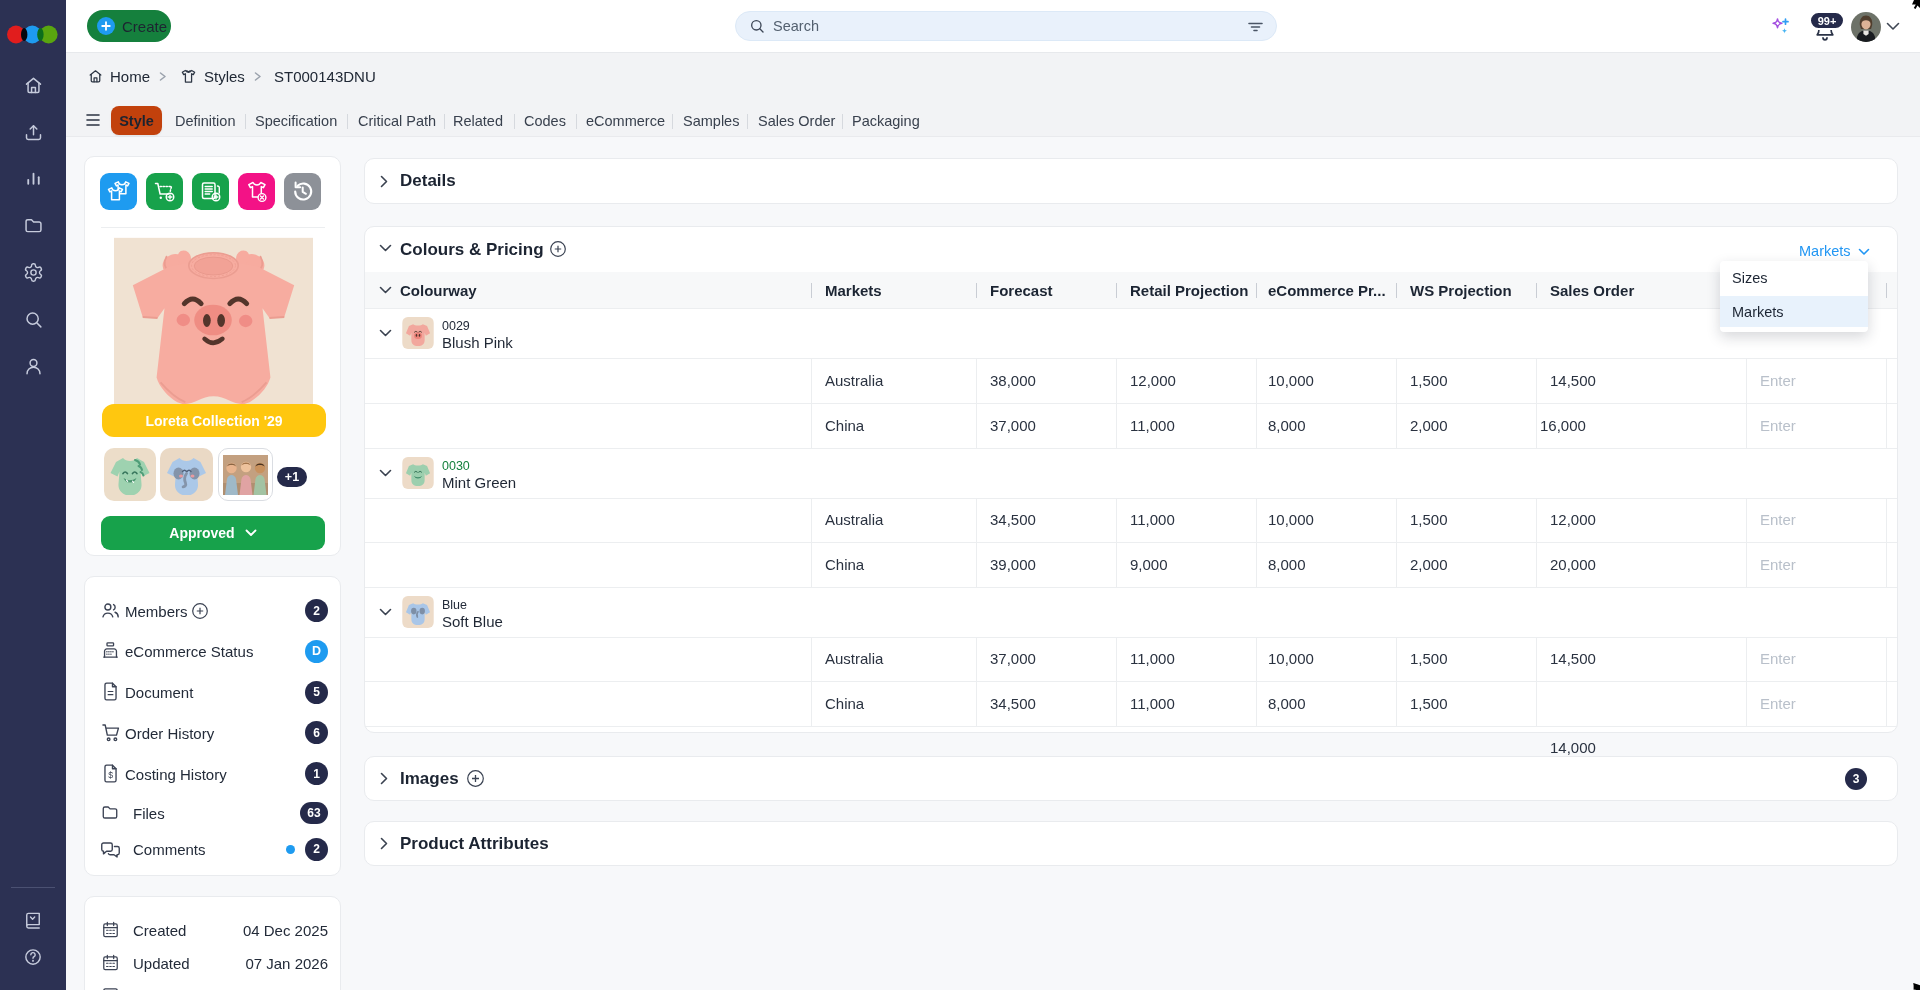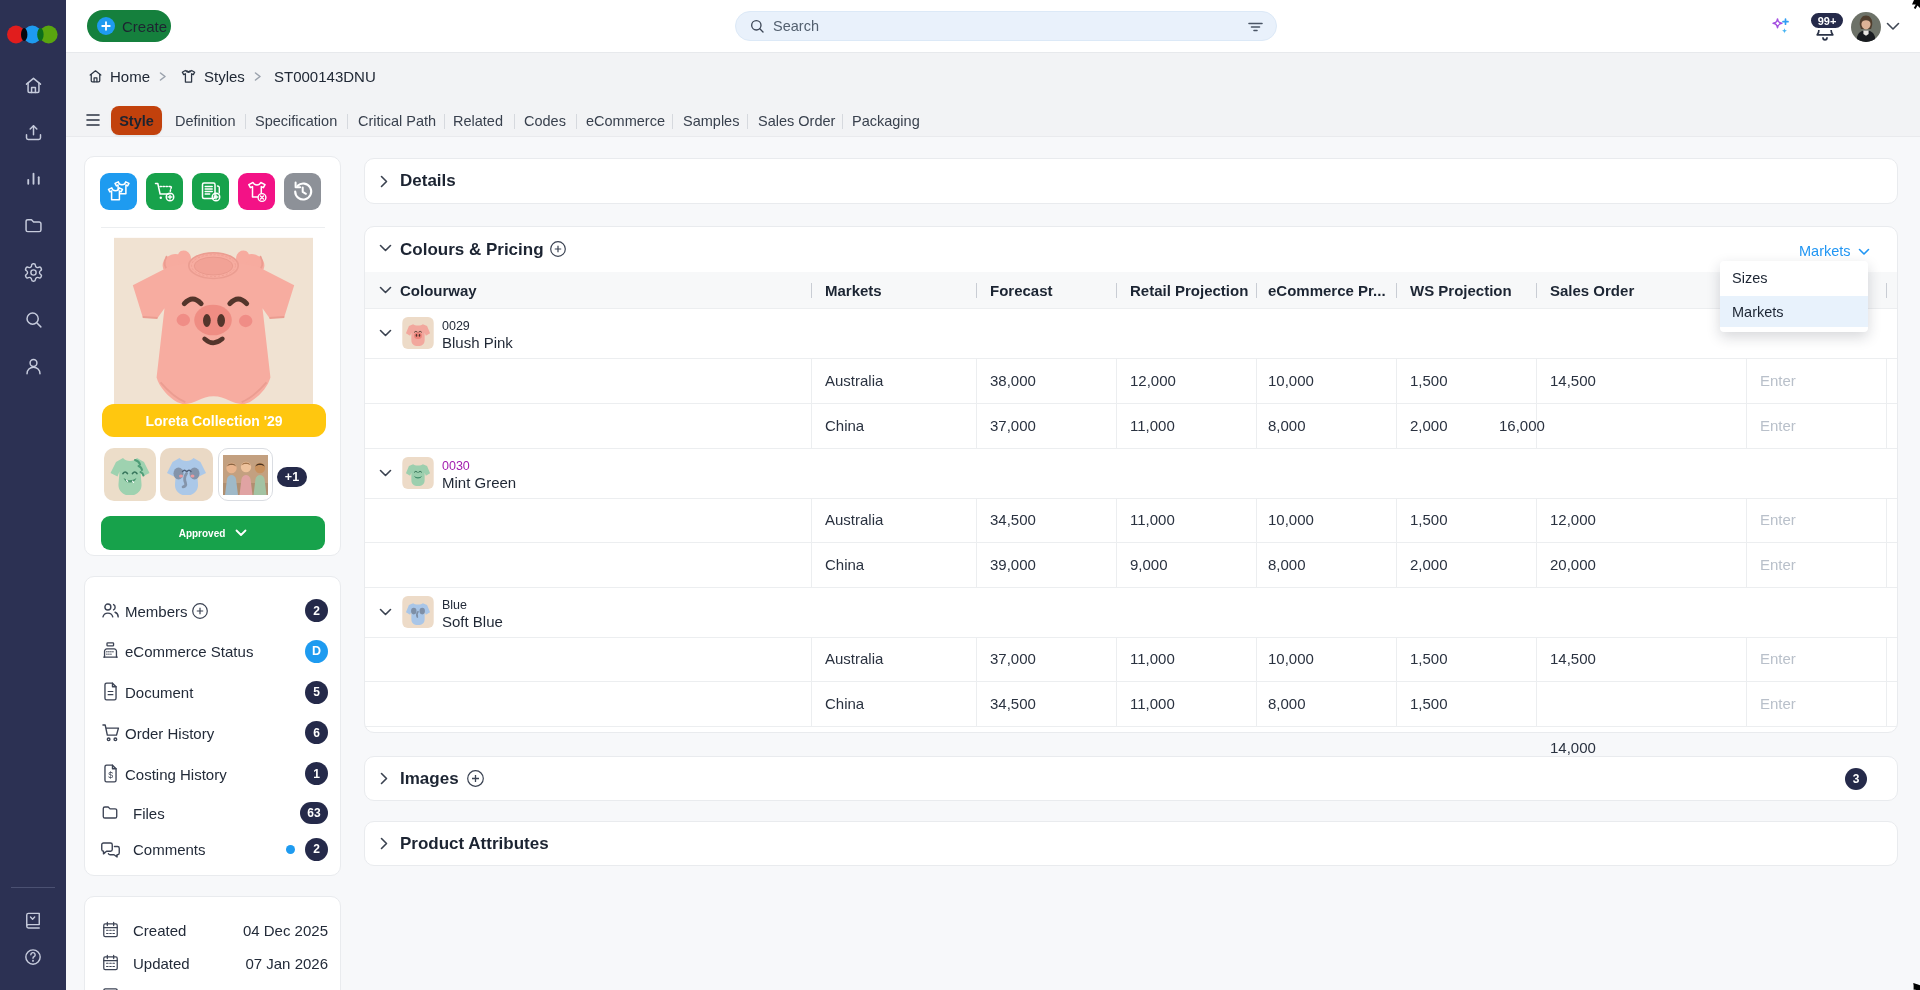--- a/index.html
+++ b/index.html
@@ -285,21 +285,21 @@
       <path d="M18.1 11 a5.2 5.2 0 0 1 9.8 0 c-1.5-2.6-8.3-2.6-9.8 0 Z" fill="#a3754c"></path>
       <path d="M30.5 40 L32.5 24 a5 7 0 0 1 9 0 L43.5 40 Z" fill="#a3c3a3"></path>
       <circle cx="37" cy="13" r="5.2" fill="#c8915e"></circle>
       <path d="M32.1 12 a5.2 5.2 0 0 1 9.8 0 c-1.5-2.6-8.3-2.6-9.8 0 Z" fill="#4a3423"></path>
     </g>
   </svg>
 </div>
 <div class="abs" style="left:277px;top:467px;width:30px;height:20px;border-radius:10px;background:#252a4a;color:#fff;font-size:12.5px;font-weight:bold;display:flex;align-items:center;justify-content:center;">+1</div>
 
 <div class="abs" style="left:101px;top:516px;width:224px;height:34px;border-radius:9px;background:#17a24b;display:flex;align-items:center;justify-content:center;">
-  <span style="font-size:10px;font-weight:bold;color:#fff;">Approved</span>
+  <span style="font-size:14px;font-weight:bold;color:#fff;">Approved</span>
   <svg style="margin-left:10px;" width="12" height="8" viewBox="0 0 12 8" fill="none" stroke="#fff" stroke-width="1.8" stroke-linecap="round" stroke-linejoin="round">
       <path d="M1.5 1.5 L6 6 L10.5 1.5"></path>
     </svg>
 </div>
 <div class="card" id="members-card" style="left:84px;top:576px;width:257px;height:300px;"></div>
 
 <svg class="abs" style="left:100px;top:600px;" width="21" height="21" viewBox="0 0 24 24" fill="none" stroke="#3c4354" stroke-width="1.6" stroke-linecap="round" stroke-linejoin="round">
     <circle cx="9" cy="8" r="3.4"></circle>
     <path d="M3.4 19.3 a5.8 5.8 0 0 1 11.2 0"></path>
     <path d="M15.5 5.2 a3.4 3.4 0 0 1 0 6"></path>
@@ -470,21 +470,21 @@
 
 <svg class="abs" style="left:379px;top:469px;" width="13" height="8" viewBox="0 0 13 8" fill="none" stroke="#3a4250" stroke-width="1.6" stroke-linecap="round" stroke-linejoin="round">
     <path d="M1.5 1.5 L6.5 6.5 L11.5 1.5"></path>
   </svg>
 <svg class="abs" style="left:402px;top:457px;border-radius:6px;" width="32" height="32" viewBox="0 0 52 53">
     <rect width="52" height="53" fill="#eddbc8"></rect>
     <path d="M18 12 C20 15, 32 15, 34 12 L41 15 L46 27 L39 31 L37 26 L37 38 C37 45 33 48 26 48 C19 48 15 45 15 38 L15 26 L13 31 L6 27 L11 15 Z" fill="#9ccfae"></path>
     <path d="M20 25 q2.5-3 5 0 M27 25 q2.5-3 5 0" stroke="#2f6e52" stroke-width="1.6" fill="none" stroke-linecap="round"></path>
     <path d="M19 31 q7 5 14 0 q-2 4.5-7 4.5 q-5 0-7-4.5 Z" fill="#3f8a68"></path>
   </svg>
-<div class="abs" style="left:442px;top:459px;font-size:12.5px;color:#a21caf;">0030</div>
+<div class="abs" style="left:442px;top:459px;font-size:12.5px;color:#15803d;">0030</div>
 <div class="abs" style="left:442px;top:474px;font-size:15px;color:#1f2734;">Mint Green</div>
 
 <svg class="abs" style="left:379px;top:608px;" width="13" height="8" viewBox="0 0 13 8" fill="none" stroke="#3a4250" stroke-width="1.6" stroke-linecap="round" stroke-linejoin="round">
     <path d="M1.5 1.5 L6.5 6.5 L11.5 1.5"></path>
   </svg>
 <svg class="abs" style="left:402px;top:596px;border-radius:6px;" width="32" height="32" viewBox="0 0 52 53">
     <rect width="52" height="53" fill="#eddbc8"></rect>
     <path d="M18 12 C20 15, 32 15, 34 12 L41 15 L46 27 L39 31 L37 26 L37 38 C37 45 33 48 26 48 C19 48 15 45 15 38 L15 26 L13 31 L6 27 L11 15 Z" fill="#a9c6e8"></path>
     <ellipse cx="19" cy="25" rx="4.5" ry="5.5" fill="#7e8fa6"></ellipse>
     <ellipse cx="33" cy="25" rx="4.5" ry="5.5" fill="#7e8fa6"></ellipse>
@@ -499,21 +499,21 @@
 <div class="abs num" style="left:1268px;top:372px;">10,000</div>
 <div class="abs num" style="left:1410px;top:372px;">1,500</div>
 <div class="abs num" style="left:1550px;top:372px;">14,500</div>
 <div class="abs num" style="left:1760px;top:372px;color:#b9c0ca;">Enter</div>
 
 <div class="abs num" style="left:825px;top:417px;">China</div>
 <div class="abs num" style="left:990px;top:417px;">37,000</div>
 <div class="abs num" style="left:1130px;top:417px;">11,000</div>
 <div class="abs num" style="left:1268px;top:417px;">8,000</div>
 <div class="abs num" style="left:1410px;top:417px;">2,000</div>
-<div class="abs num" style="left:1499px;top:417px;">16,000</div>
+<div class="abs num" style="left:1540px;top:417px;">16,000</div>
 <div class="abs num" style="left:1760px;top:417px;color:#b9c0ca;">Enter</div>
 
 <div class="abs num" style="left:825px;top:511px;">Australia</div>
 <div class="abs num" style="left:990px;top:511px;">34,500</div>
 <div class="abs num" style="left:1130px;top:511px;">11,000</div>
 <div class="abs num" style="left:1268px;top:511px;">10,000</div>
 <div class="abs num" style="left:1410px;top:511px;">1,500</div>
 <div class="abs num" style="left:1550px;top:511px;">12,000</div>
 <div class="abs num" style="left:1760px;top:511px;color:#b9c0ca;">Enter</div>
 

